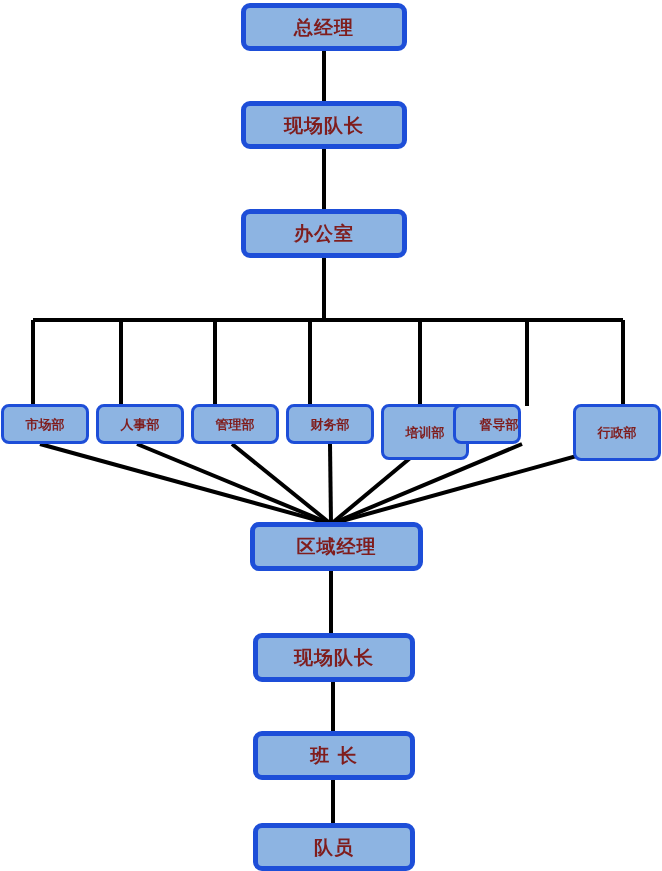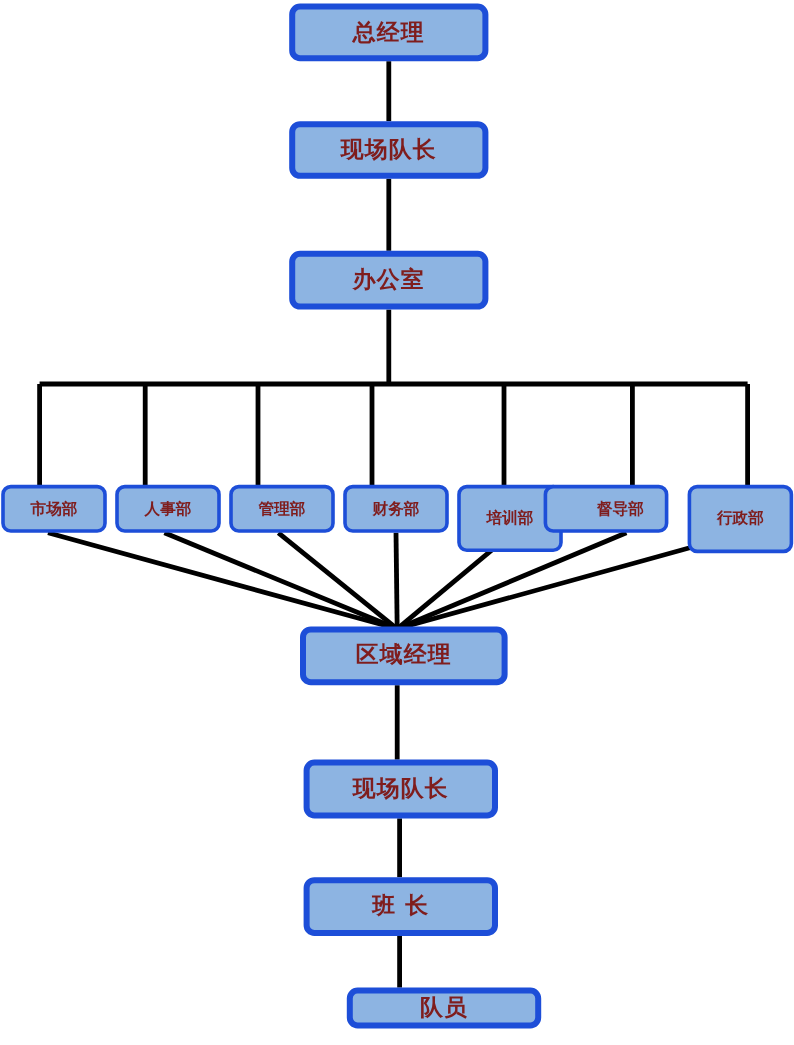--- a/index.html
+++ b/index.html
@@ -115,37 +115,37 @@
   </div>
 
   <div class="node node-dept" style="left:286px; top:404px; width:88px; height:40px;">
     <span class="node-label">财务部</span>
   </div>
 
   <div class="node node-dept" style="left:381px; top:404px; width:88px; height:56px;">
     <span class="node-label">培训部</span>
   </div>
 
-  <div class="node node-dept" style="left:453px; top:404px; width:104px; height:40px;padding-left:24px;">
+  <div class="node node-dept" style="left:453px; top:404px; width:68px; height:40px;padding-left:24px;">
     <span class="node-label">督导部</span>
   </div>
 
   <div class="node node-dept" style="left:573px; top:404px; width:88px; height:57px;">
     <span class="node-label">行政部</span>
   </div>
 
   <div class="node node-lg" style="left:250px; top:522px; width:173px; height:49px;">
     <span class="node-label">区域经理</span>
   </div>
 
   <div class="node node-lg" style="left:253px; top:633px; width:162px; height:49px;">
     <span class="node-label">现场队长</span>
   </div>
 
   <div class="node node-lg" style="left:253px; top:731px; width:162px; height:49px;">
     <span class="node-label">班 长</span>
   </div>
 
-  <div class="node node-lg" style="left:253px; top:823px; width:162px; height:34px;margin-left:36px;">
+  <div class="node node-lg" style="left:253px; top:823px; width:162px; height:48px;">
     <span class="node-label">队员</span>
   </div>
 
 </div>
 
 </body></html>

